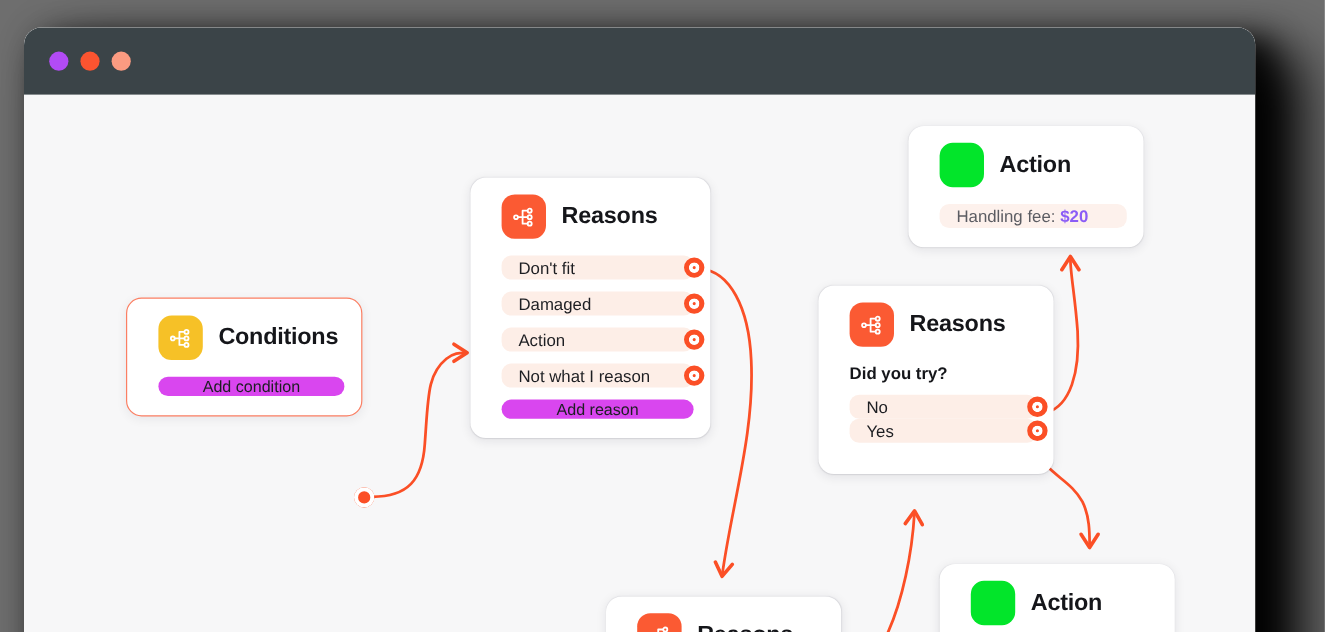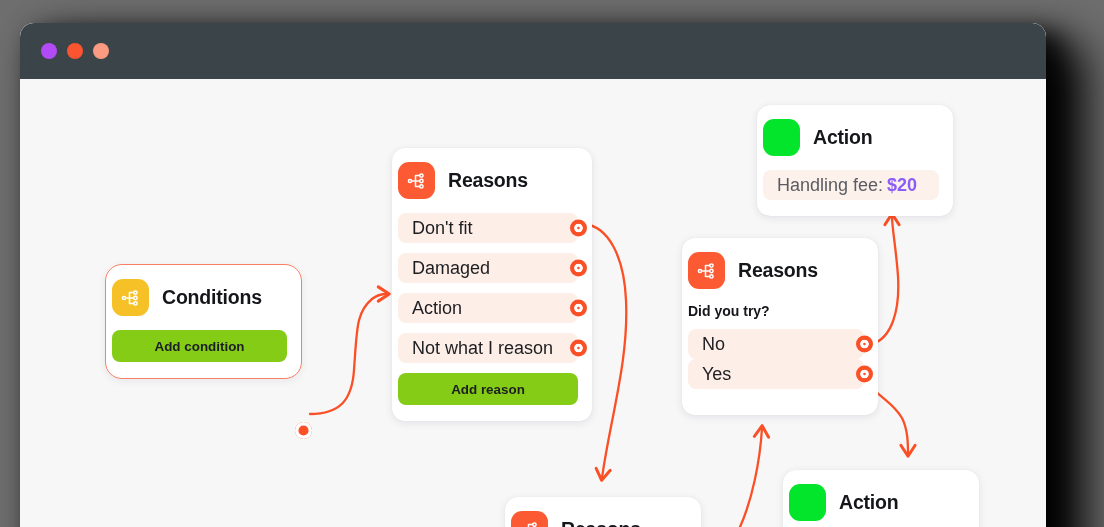--- a/index.html
+++ b/index.html
@@ -69,21 +69,21 @@
     z-index: 1;
   }
 
   
   .card {
     position: absolute;
     background: #ffffff;
     border-radius: 13px;
     box-shadow: 0 2px 9px rgba(20,20,40,0.09), 0 0 1px rgba(20,20,40,0.10);
     z-index: 3;
-    padding: 14px 14px 16px 6px;
+    padding: 14px 14px 16px 26px;
   }
   .card.selected {
     border: 1.6px solid #fb7f63;
     box-shadow: 0 2px 9px rgba(20,20,40,0.07);
   }
 
   .card-head {
     display: flex;
     align-items: center;
     gap: 13px;
@@ -107,39 +107,39 @@
     font-weight: bold;
     color: #15161a;
     letter-spacing: -0.2px;
     white-space: nowrap;
   }
 
   .pill {
     position: relative;
     background: #fdeee7;
     border-radius: 8px;
-    height: 30px;
+    height: 20px;
     display: flex;
     align-items: center;
     padding: 0 14px;
     margin-bottom: 10px;
-    font-size: 18px;
+    font-size: 14px;
     color: #1d1e22;
   }
   .pill.faded { background: #fdf1ec; }
 
   .pill-label-muted { color: #5b5c62; font-weight: normal; }
   .pill-label-strong { font-weight: bold; color: #8b5cf6; margin-left: 4px; }
 
   .pill.action-btn {
-    background: #84cc16;
+    background: #d946ef;
     justify-content: center;
-    font-weight: bold;
+    font-weight: normal;
     font-size: 13.4px;
-    height: 32px;
+    height: 16px;
     margin-bottom: 0;
     cursor: pointer;
   }
 
   .question {
     font-size: 14px;
     font-weight: bold;
     color: #15161a;
     margin-bottom: 10px;
   }
@@ -159,21 +159,21 @@
   .port-standalone {
     position: absolute;
     width: 17px; height: 17px;
     border-radius: 50%;
     background: #fb4f26;
     box-shadow: inset 0 0 0 3.4px #ffffff;
     z-index: 6;
   }
 
   
-  #card-conditions { left: 105px; top: 264px; width: 197px; border-radius: 17px; }
+  #card-conditions { left: 105px; top: 248px; width: 197px; }
   #card-reasons-1  { left: 392px; top: 148px; width: 200px; }
   #card-reasons-2  { left: 682px; top: 238px; width: 196px; }
   #card-action-1   { left: 757px; top: 105px; width: 196px; }
   #card-reasons-3  { left: 505px; top: 497px; width: 196px; }
   #card-action-2   { left: 783px; top: 470px; width: 196px; }
 </style>
 </head>
 <body>
 
 <div id="window-frame">

